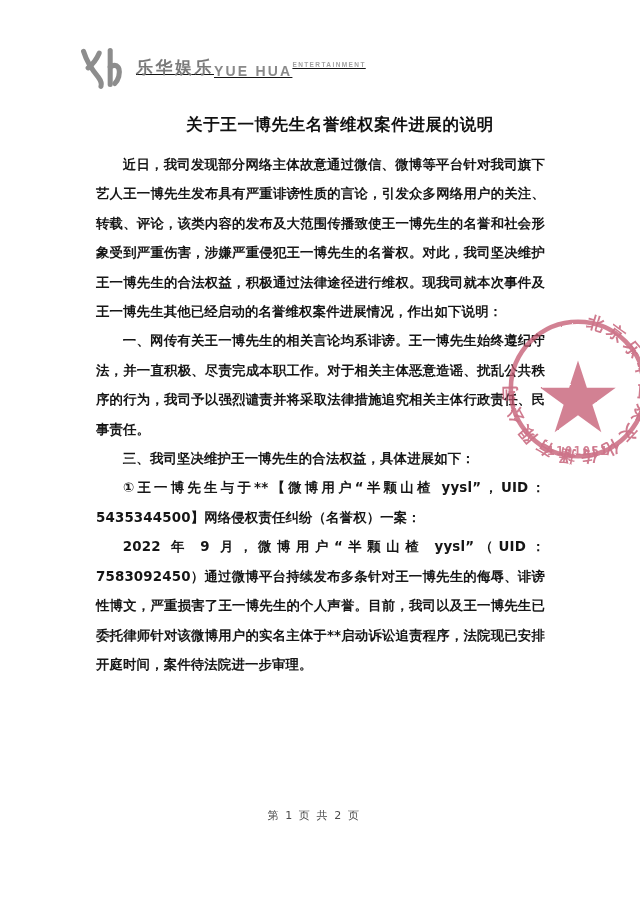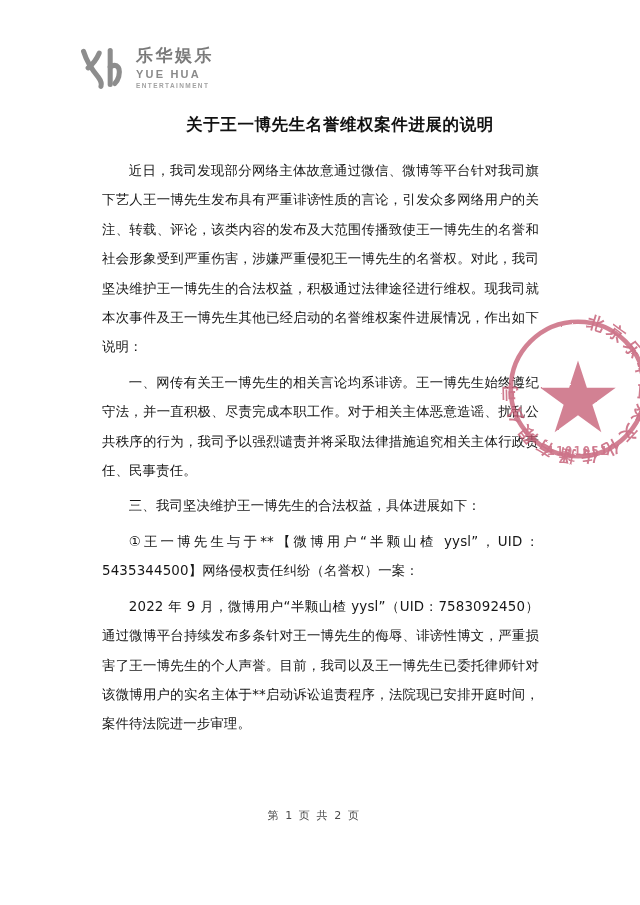--- a/index.html
+++ b/index.html
@@ -33,34 +33,35 @@
     gap: 12px;
   }
   .logo-mark {
     width: 46px;
     height: 46px;
     flex: 0 0 46px;
     display: block;
   }
   .logo-text {
     display: flex;
-    flex-direction: column;
+    flex-direction: row;
     justify-content: flex-end;
     line-height: 1;
     padding-top: 2px;
+    text-decoration: underline;
   }
   .logo-cn {
     font-size: 17px;
     font-weight: 700;
     letter-spacing: 2.5px;
     color: #7a7a7a;
     font-family: "DejaVu Sans", "Liberation Sans", sans-serif;
   }
   .logo-en-1 {
-    font-size: 11px;
+    font-size: 14px;
     font-weight: 700;
     letter-spacing: 2.2px;
     color: #8a8a8a;
     margin-top: 5px;
   }
   .logo-en-2 {
     font-size: 6.5px;
     font-weight: 700;
     letter-spacing: 1.4px;
     color: #a2a2a2;
@@ -88,22 +89,22 @@
     left: 96px;
     top: 150px;
     width: 449px;
   }
   .para {
     font-size: 13.4px;
     line-height: 29.4px;
     text-align: justify;
     text-justify: inter-ideograph;
     text-indent: 2em;
-    margin: 6px;
-    font-weight: 400;
+    margin: 0;
+    font-weight: 700;
     color: #161616;
     font-family: "DejaVu Sans", "Liberation Sans", sans-serif;
     letter-spacing: 0.15px;
   }
   .para + .para {
     margin-top: 0px;
   }
 
   
   .seal {

